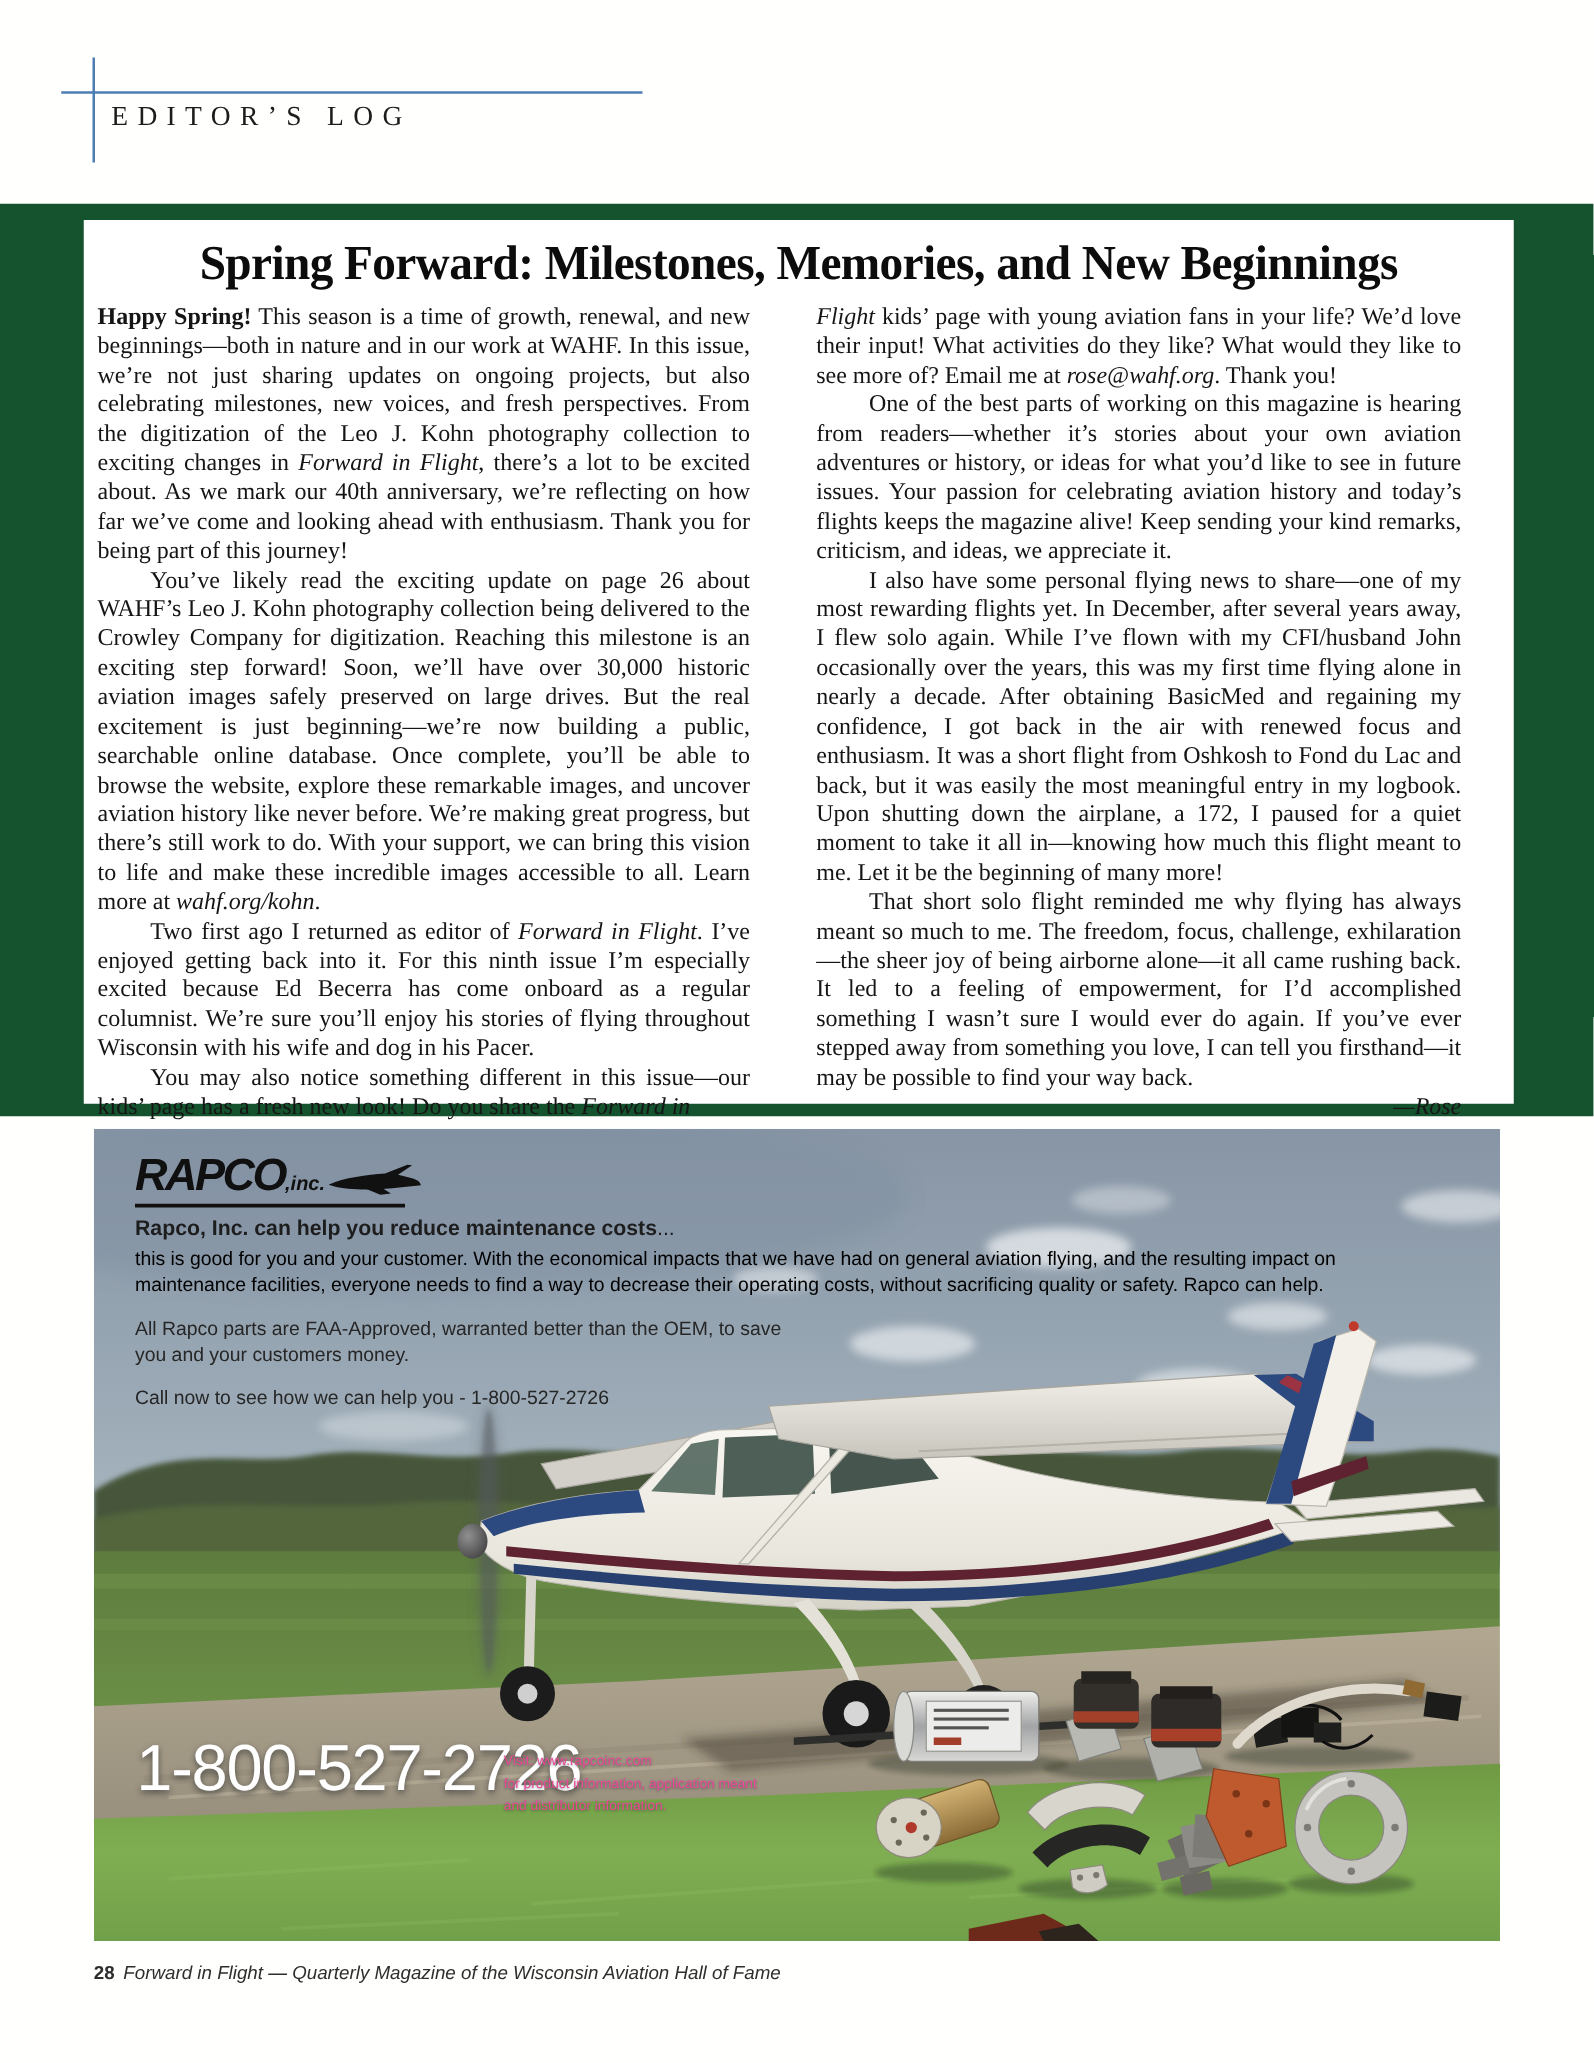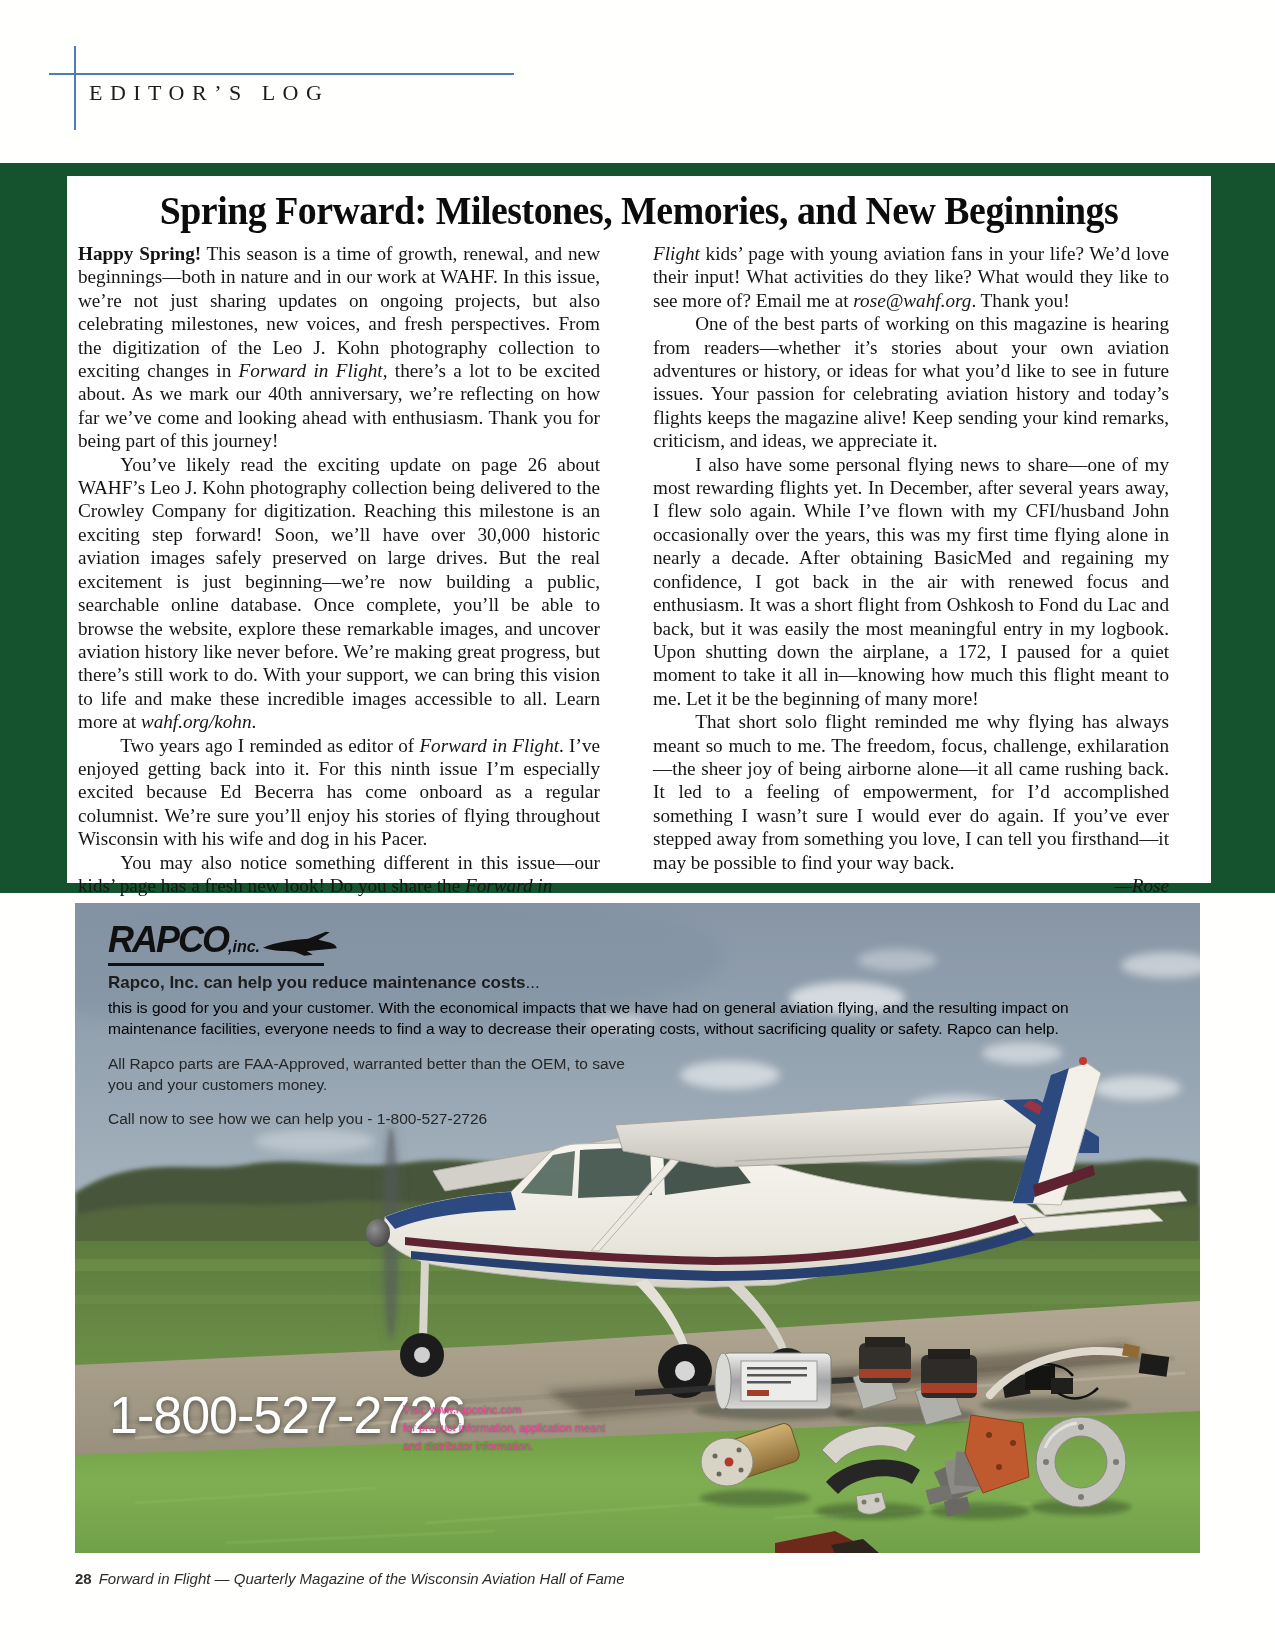--- a/index.html
+++ b/index.html
@@ -59,21 +59,21 @@
   <div class="rule-h"></div>
   <div class="rule-v"></div>
   <div class="kicker">EDITOR’S LOG</div>
 
   <div class="feature">
     <div class="feature-inner">
       <h1 class="article-title">Spring Forward: Milestones, Memories, and New Beginnings</h1>
       <div class="col col-left">
           <p class="body-para"><span class="rb">Happy Spring!</span><span> This season is a time of growth, renewal, and new beginnings—both in nature and in our work at WAHF. In this issue, we’re not just sharing updates on ongoing projects, but also celebrating milestones, new voices, and fresh perspectives. From the digitization of the Leo J. Kohn photography collection to exciting changes in </span><span class="ri">Forward in Flight</span><span>, there’s a lot to be excited about. As we mark our 40th anniversary, we’re reflecting on how far we’ve come and looking ahead with enthusiasm. Thank you for being part of this journey!</span></p>
           <p class="body-para indent"><span>You’ve likely read the exciting update on page 26 about WAHF’s Leo J. Kohn photography collection being delivered to the Crowley Company for digitization. Reaching this milestone is an exciting step forward! Soon, we’ll have over 30,000 historic aviation images safely preserved on large drives. But the real excitement is just beginning—we’re now building a public, searchable online database. Once complete, you’ll be able to browse the website, explore these remarkable images, and uncover aviation history like never before. We’re making great progress, but there’s still work to do. With your support, we can bring this vision to life and make these incredible images accessible to all. Learn more at </span><span class="ri">wahf.org/kohn</span><span>.</span></p>
-          <p class="body-para indent"><span>Two years ago I reminded as editor of </span><span class="ri">Forward in Flight</span><span>. I’ve enjoyed getting back into it. For this ninth issue I’m especially excited because Ed Becerra has come onboard as a regular columnist. We’re sure you’ll enjoy his stories of flying throughout Wisconsin with his wife and dog in his Pacer.</span></p>
+          <p class="body-para indent"><span>Two first ago I returned as editor of </span><span class="ri">Forward in Flight</span><span>. I’ve enjoyed getting back into it. For this ninth issue I’m especially excited because Ed Becerra has come onboard as a regular columnist. We’re sure you’ll enjoy his stories of flying throughout Wisconsin with his wife and dog in his Pacer.</span></p>
           <p class="body-para indent"><span>You may also notice something different in this issue—our kids’ page has a fresh new look! Do you share the </span><span class="ri">Forward in</span></p>
         </div>
       <div class="col col-right">
           <p class="body-para"><span class="ri">Flight</span><span> kids’ page with young aviation fans in your life? We’d love their input! What activities do they like? What would they like to see more of? Email me at </span><span class="ri">rose@wahf.org</span><span>. Thank you!</span></p>
           <p class="body-para indent"><span>One of the best parts of working on this magazine is hearing from readers—whether it’s stories about your own aviation adventures or history, or ideas for what you’d like to see in future issues. Your passion for celebrating aviation history and today’s flights keeps the magazine alive! Keep sending your kind remarks, criticism, and ideas, we appreciate it.</span></p>
           <p class="body-para indent"><span>I also have some personal flying news to share—one of my most rewarding flights yet. In December, after several years away, I flew solo again. While I’ve flown with my CFI/husband John occasionally over the years, this was my first time flying alone in nearly a decade. After obtaining BasicMed and regaining my confidence, I got back in the air with renewed focus and enthusiasm. It was a short flight from Oshkosh to Fond du Lac and back, but it was easily the most meaningful entry in my logbook. Upon shutting down the airplane, a 172, I paused for a quiet moment to take it all in—knowing how much this flight meant to me. Let it be the beginning of many more!</span></p>
           <p class="body-para indent"><span>That short solo flight reminded me why flying has always meant so much to me. The freedom, focus, challenge, exhilaration—the sheer joy of being airborne alone—it all came rushing back. It led to a feeling of empowerment, for I’d accomplished something I wasn’t sure I would ever do again. If you’ve ever stepped away from something you love, I can tell you firsthand—it may be possible to find your way back.</span></p>
           <p class="body-para" style="text-align: right;"><span class="ri">—Rose</span></p>
         </div>
     </div>

